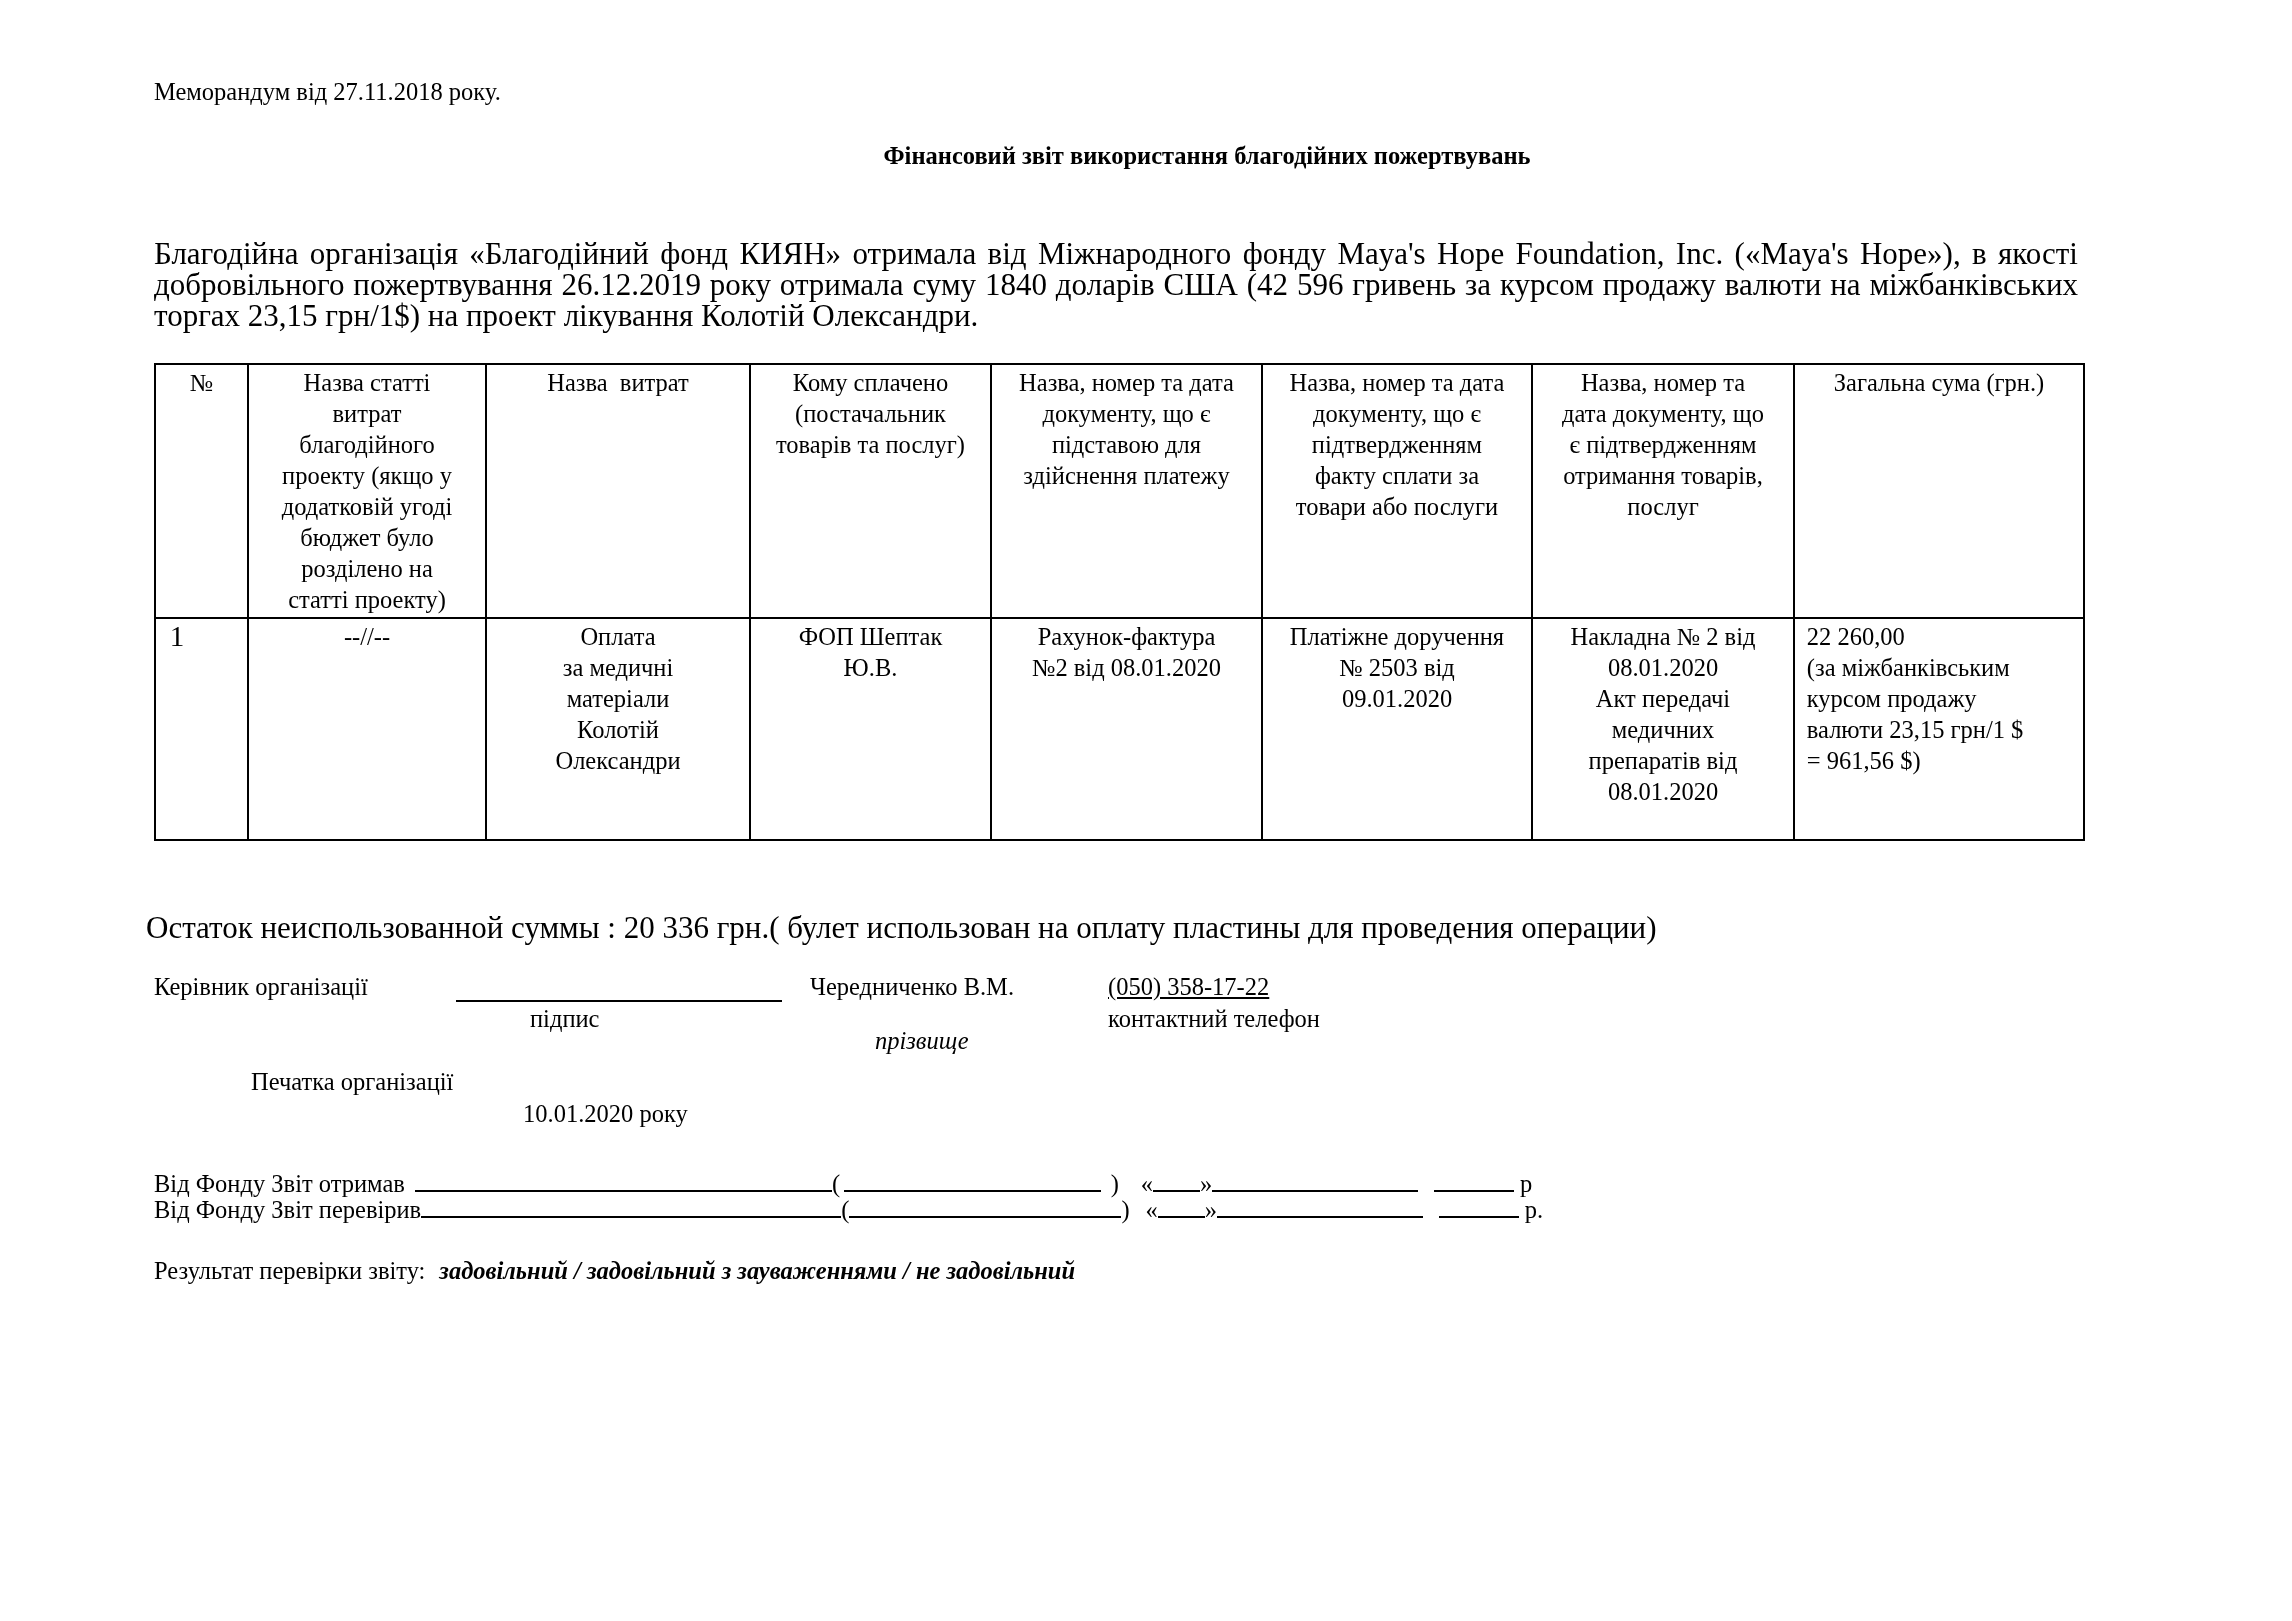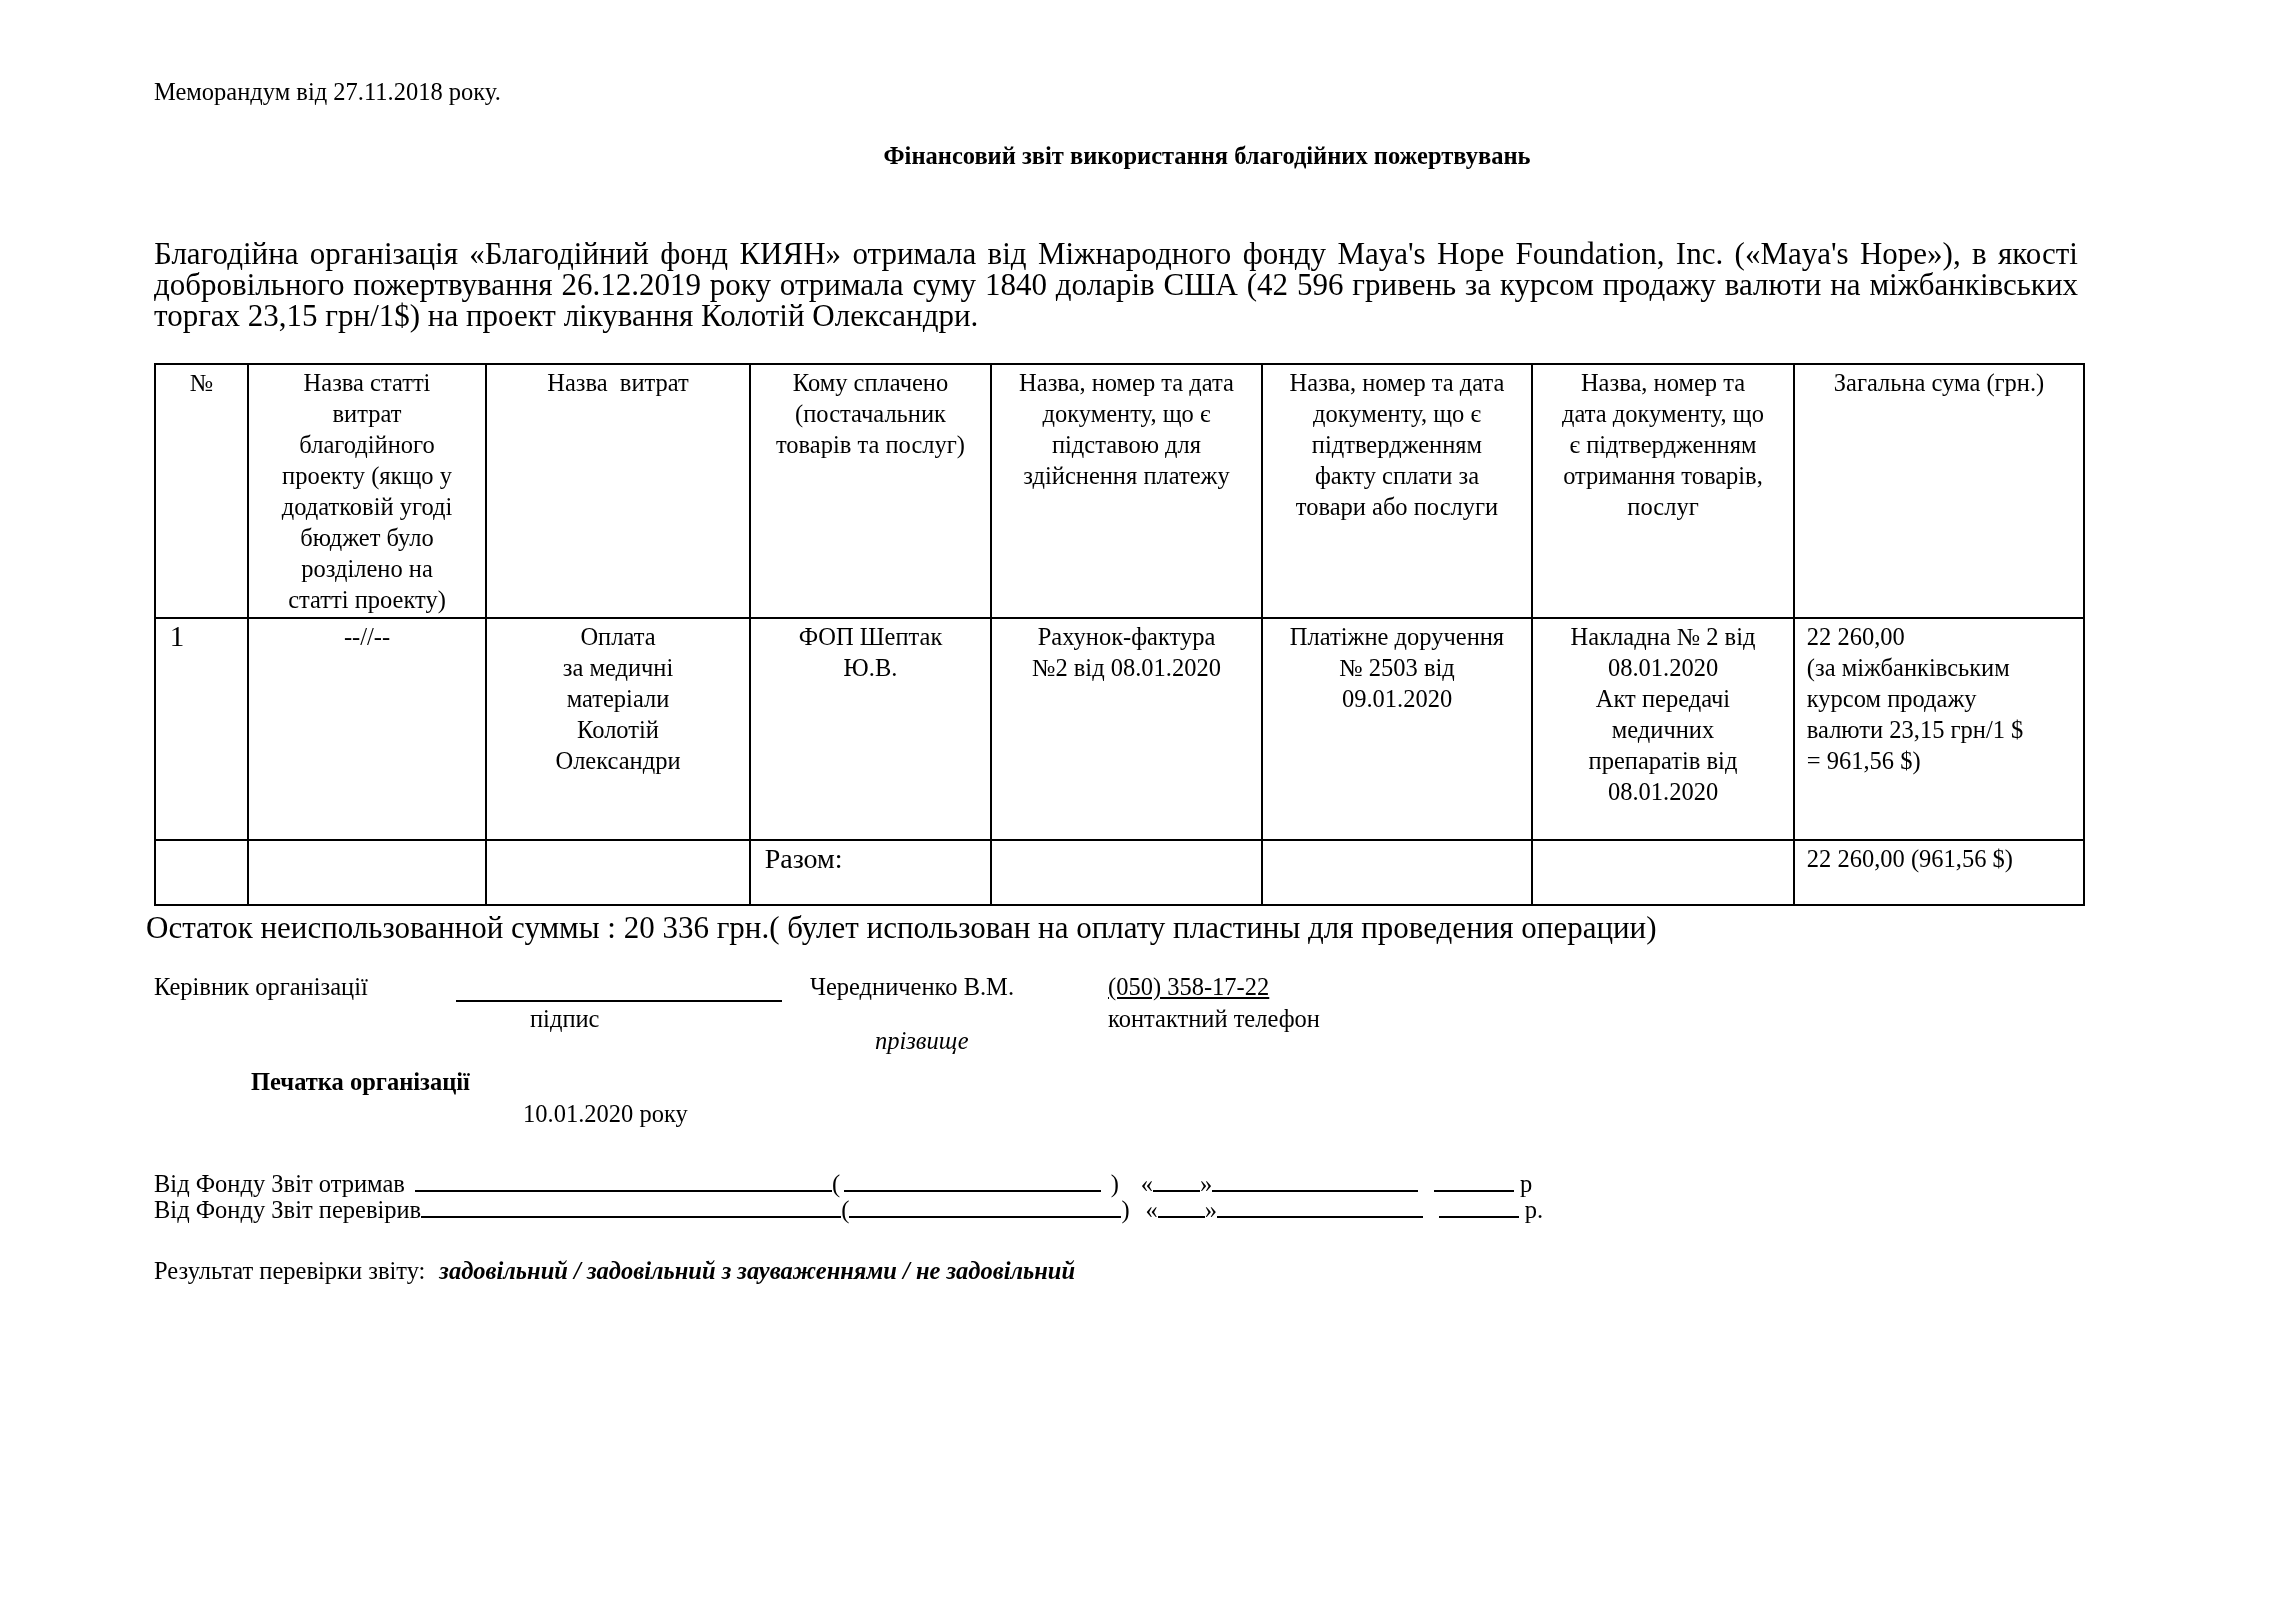--- a/index.html
+++ b/index.html
@@ -63,21 +63,21 @@
     .remainder { left: 146px; top: 910px; font-size: 31px; }
 
     .sign-label { left: 154px; top: 973px; }
     .sign-line { position: absolute; left: 456px; top: 1000px; width: 326px; border-bottom: 2px solid #000; }
     .sign-name { left: 810px; top: 973px; }
     .sign-phone { left: 1108px; top: 973px; text-decoration: underline; }
     .cap-sign { left: 530px; top: 1005px; text-align: center; }
     .cap-name { left: 875px; top: 1027px; font-style: italic; }
     .cap-phone { left: 1108px; top: 1005px; }
 
-    .stamp { left: 251px; top: 1068px; font-weight: bold; }
+    .stamp { left: 251px; top: 1068px; }
     .stamp-date { left: 523px; top: 1100px; }
 
     .recv-row { left: 154px; top: 1168px; }
     .check-row { left: 154px; top: 1194px; }
     .form-line { display: inline-block; border-bottom: 2px solid #000; height: 21.6px; vertical-align: baseline; }
 
     .result { left: 154px; top: 1257px; }
     .result-options { font-weight: bold; font-style: italic; }
   </style>
 </head>
@@ -184,30 +184,20 @@
 08.01.2020</span>
         </td>
     <td class="amount-cell">
           <span class="ml">22 260,00
 (за міжбанківським
 курсом продажу
 валюти  23,15 грн/1 $
 = 961,56 $)</span>
         </td>
   </tr>
-  <tr class="total-row">
-    <td></td>
-    <td></td>
-    <td></td>
-    <td class="total-label">Разом:</td>
-    <td></td>
-    <td></td>
-    <td></td>
-    <td class="total-amount">22 260,00 (961,56 $)</td>
-  </tr>
 </tbody>
   </table>
 
 <div class="abs remainder">Остаток неиспользованной суммы : 20 336 грн.( булет использован на оплату пластины для проведения операции)</div>
 
 <div class="abs sign-label">Керівник організації</div>
 <div class="sign-line"></div>
 <div class="abs sign-name">Чередниченко В.М.</div>
 <div class="abs sign-phone">(050) 358-17-22</div>
 <div class="abs cap-sign">підпис</div>

